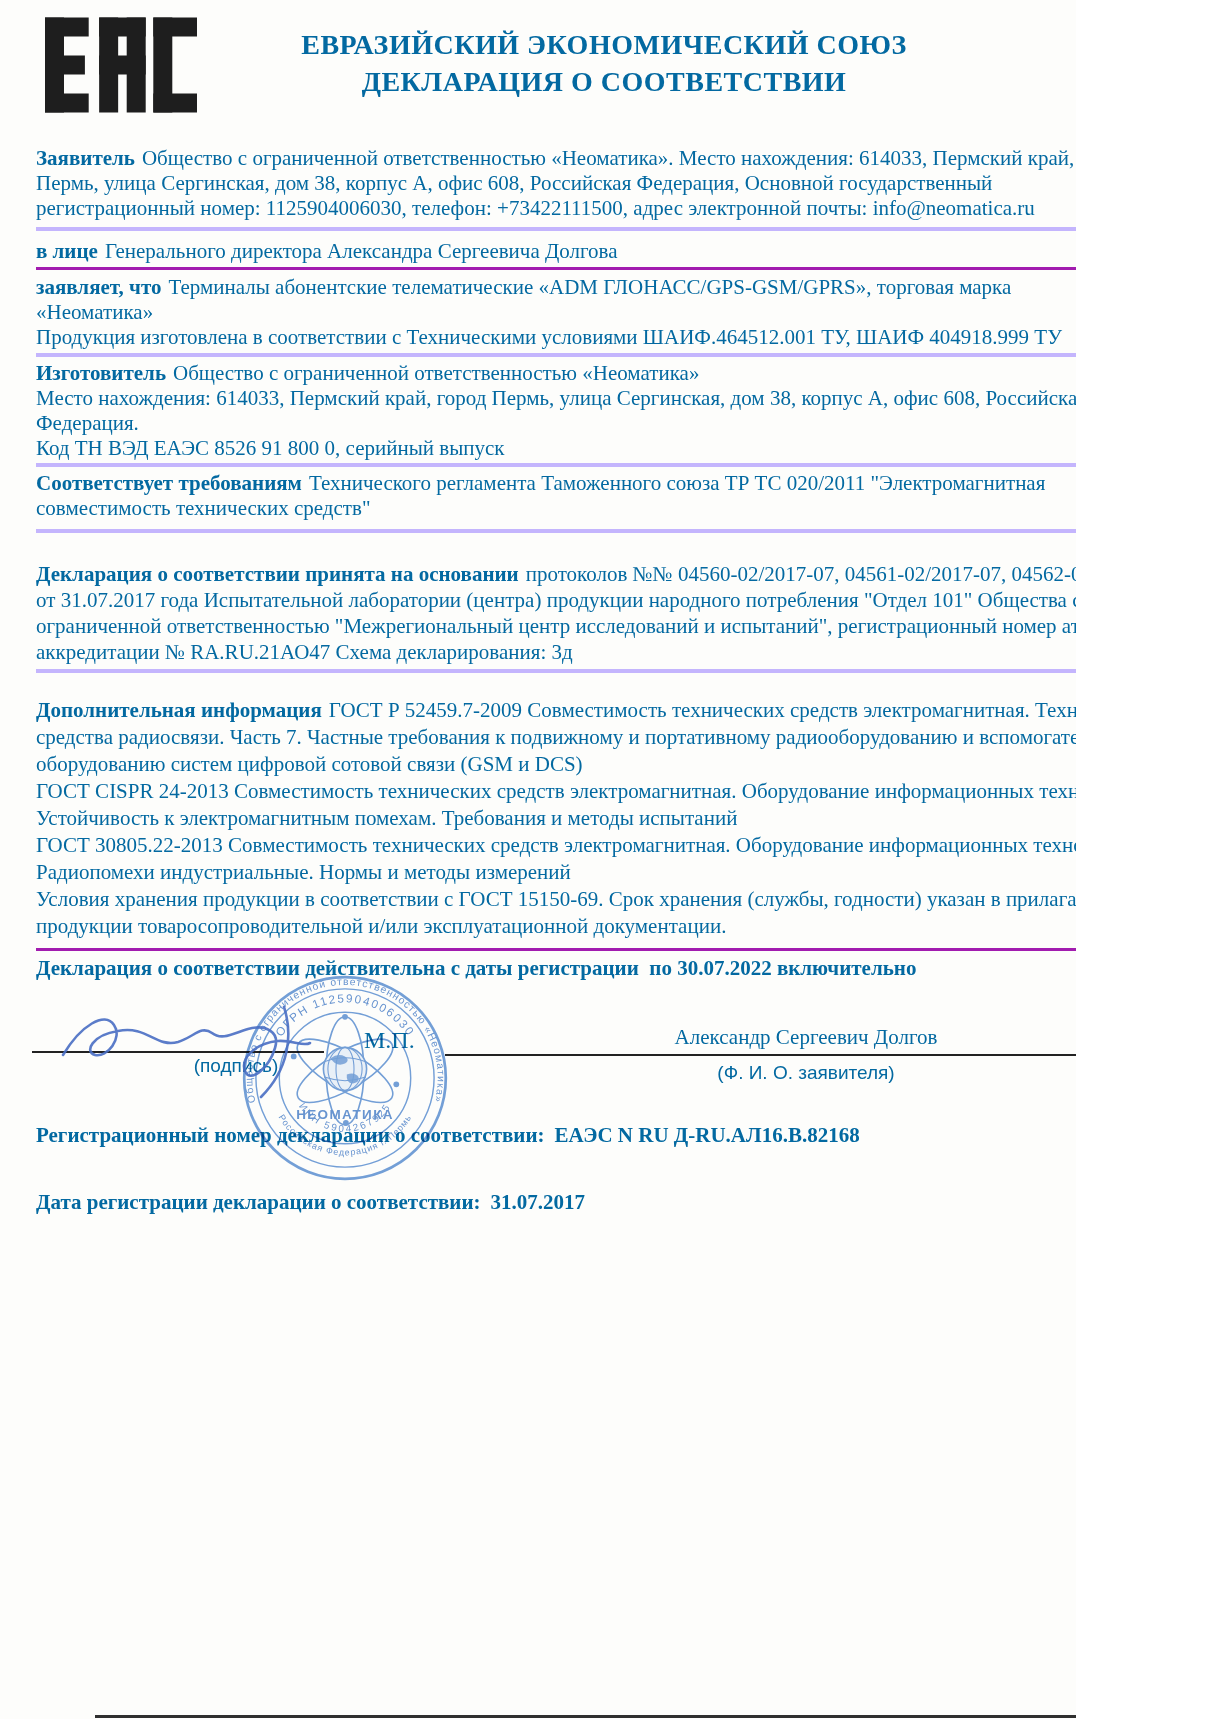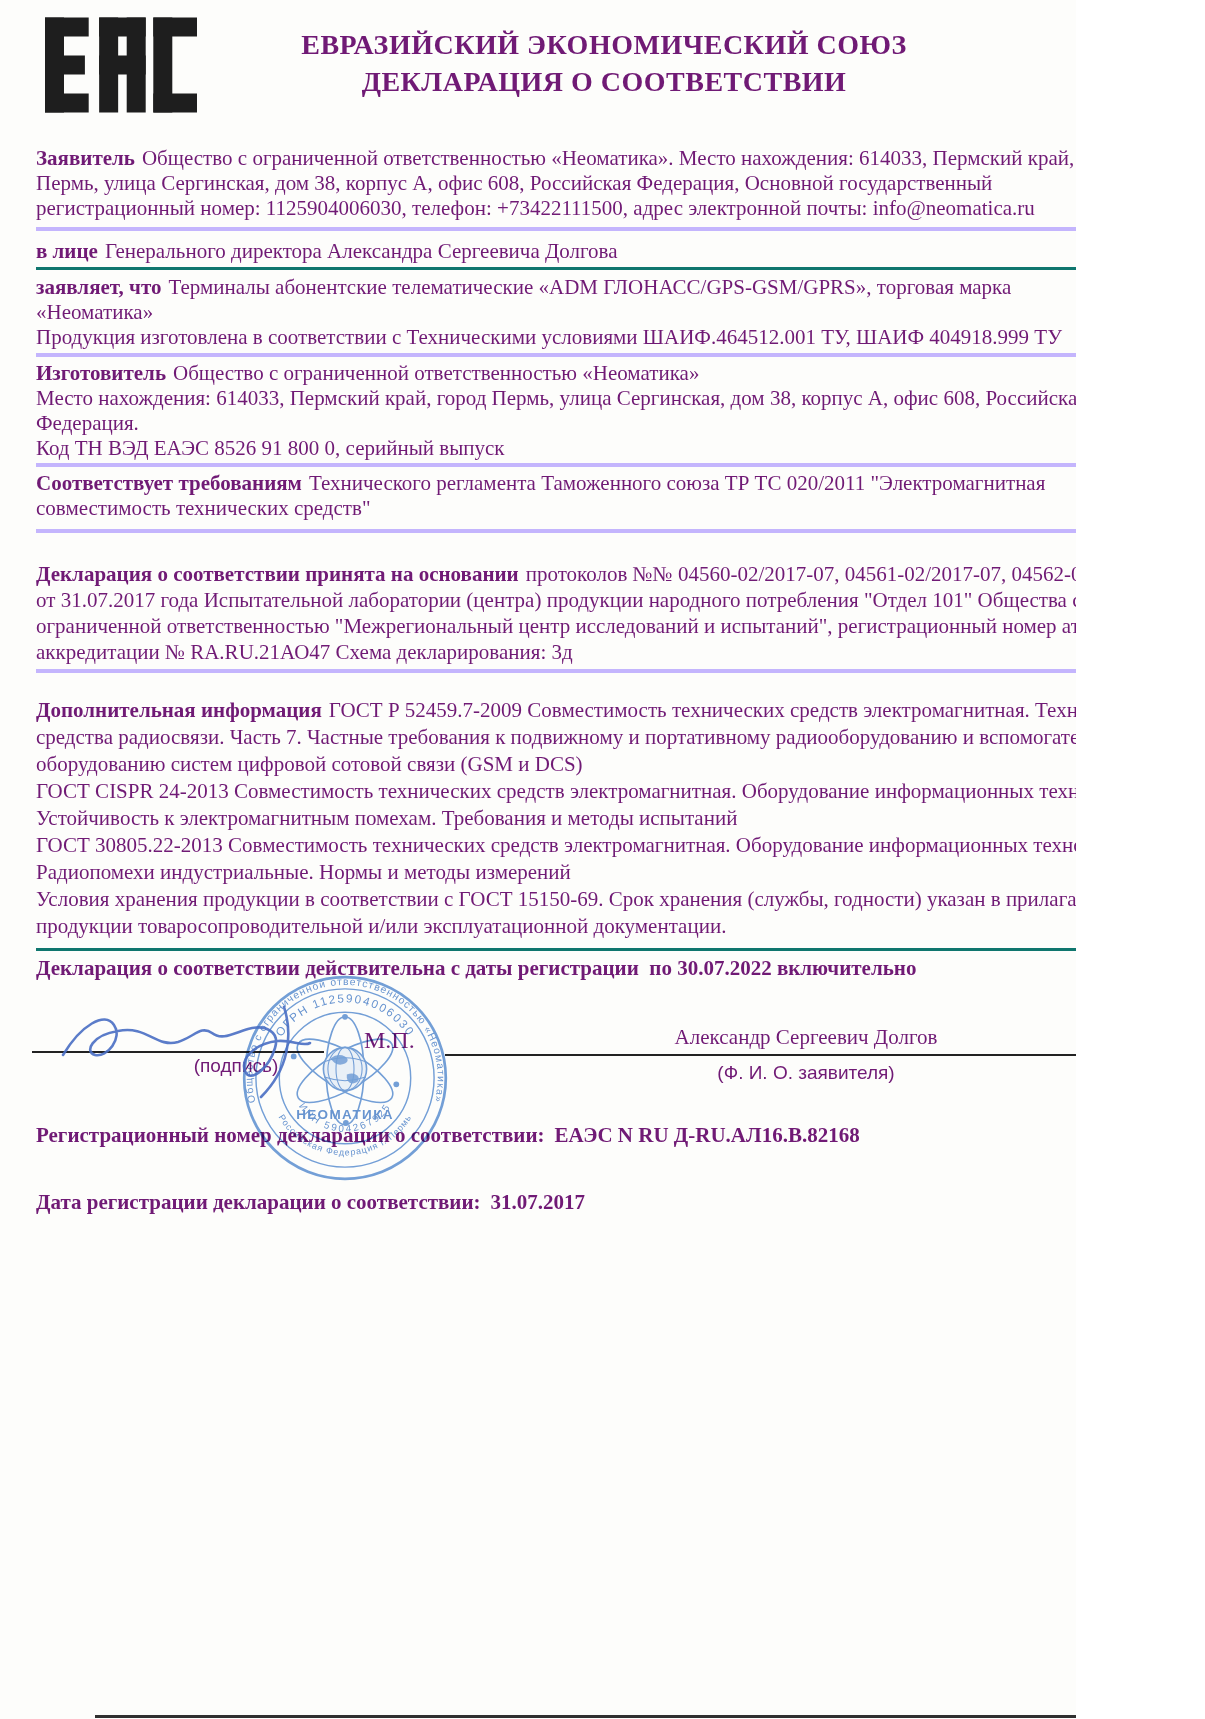--- a/index.html
+++ b/index.html
@@ -2,21 +2,21 @@
 <html><head>
 <meta charset="utf-8">
 <style>
   html, body { margin: 0; padding: 0; background: #ffffff; }
   .page {
     position: relative;
     width: 1076px;
     height: 1719px;
     background: #fdfdfb;
     font-family: "Liberation Serif", serif;
-    color: #701a75;
+    color: #0369a1;
     overflow: hidden;
   }
   .eac-logo {
     position: absolute;
     left: 45px;
     top: 17px;
     width: 152px;
     height: 96px;
   }
   .content {
@@ -32,21 +32,21 @@
     font-size: 28px;
     line-height: 37px;
     letter-spacing: 0.5px;
   }
   .sec {
     font-size: 21px;
     line-height: 25px;
   }
   .lbl { font-weight: bold; margin-right: 7px; }
   .rule2 { border-bottom: 4px solid #c4b5fd; }
-  .rule3 { border-bottom: 3px solid #0f766e; }
+  .rule3 { border-bottom: 3px solid #a21caf; }
   .sec-applicant { margin-top: 46px; padding-bottom: 6px; }
   .sec-applicant .txt-wrap { max-width: 1112px; }
   .sec-repr { padding-top: 8px; padding-bottom: 3px; }
   .sec-declares { padding-top: 5px; padding-bottom: 3px; }
   .p-product { max-width: 1030px; }
   .p-note { max-width: 1136px; }
   .sec-manufacturer { padding-top: 4px; padding-bottom: 2px; }
   .p-address { max-width: 1112px; }
   .sec-compliance { padding-top: 4px; padding-bottom: 8px; }
   .sec-basis { margin-top: 28px; line-height: 26px; padding-bottom: 4px; }

